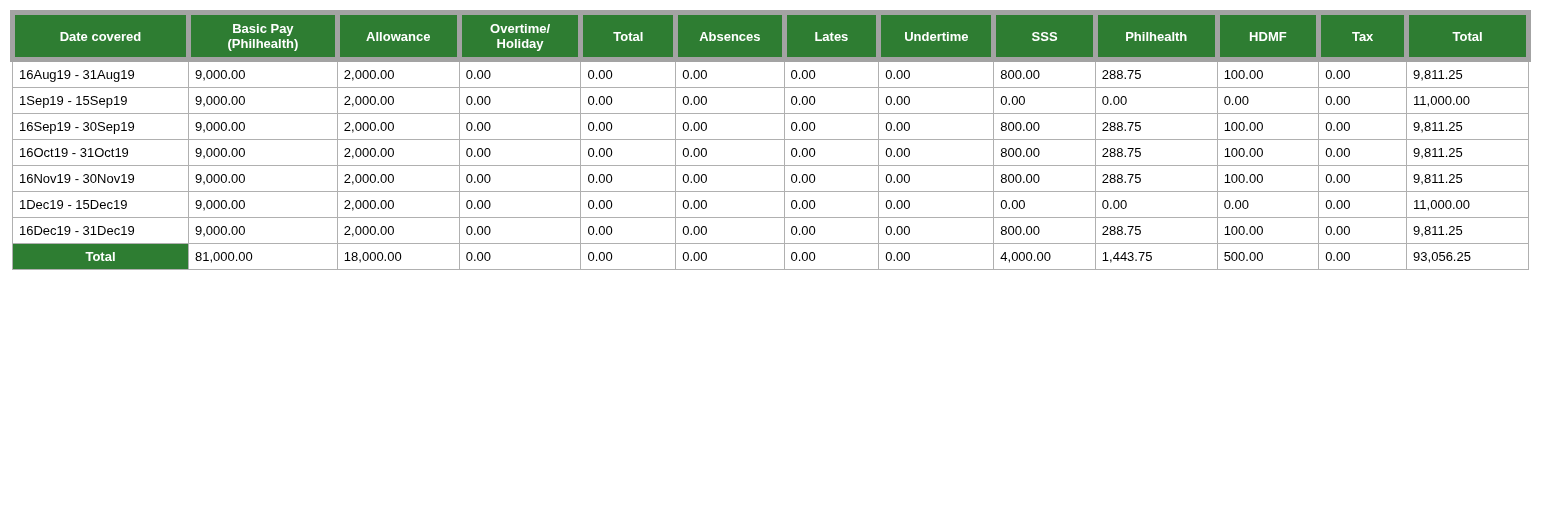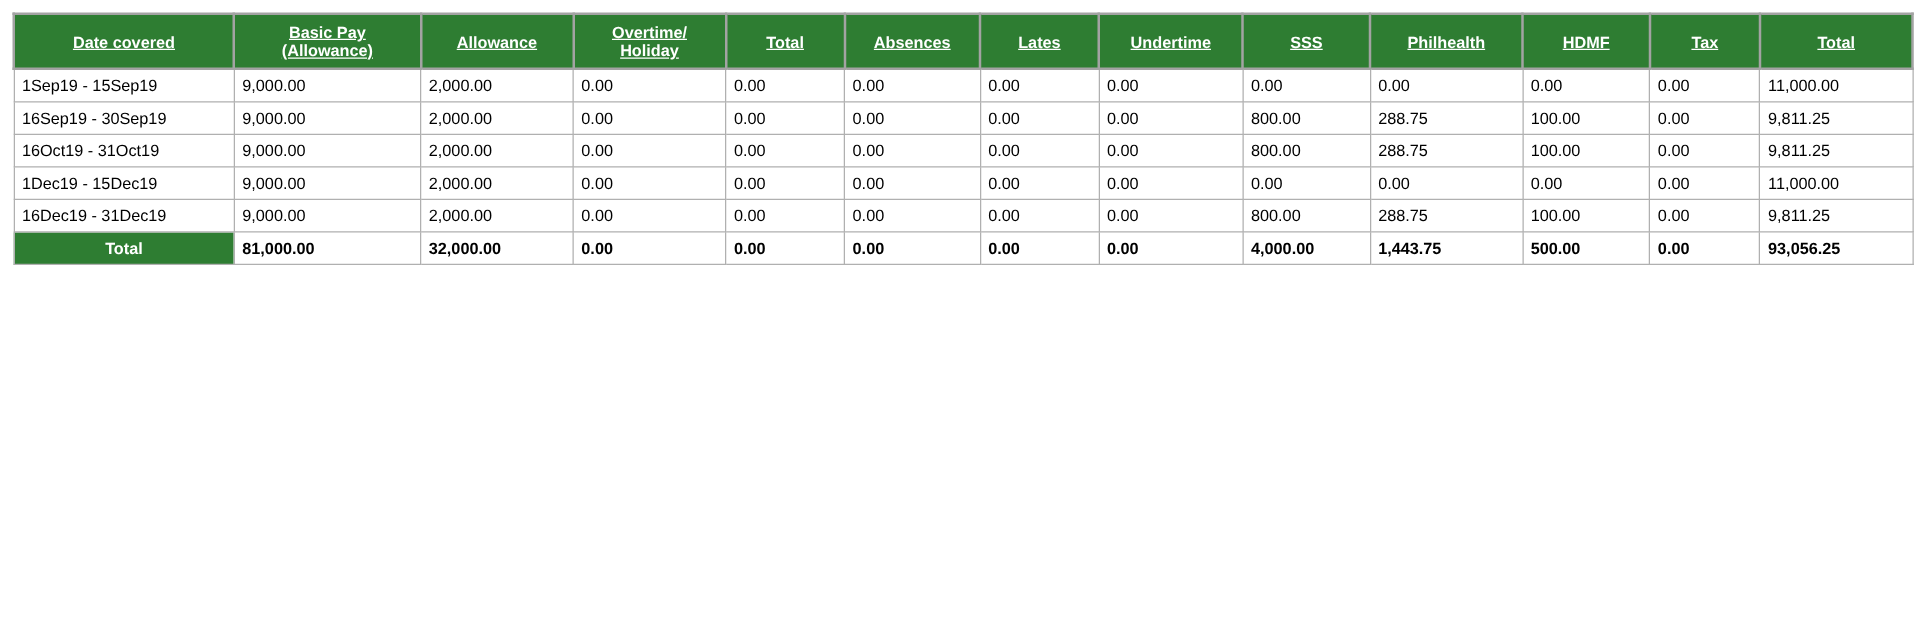--- a/index.html
+++ b/index.html
@@ -12,23 +12,22 @@
     table {
       border-collapse: collapse;
       width: 100%;
       table-layout: fixed;
     }
     th {
       background-color: #2e7d32;
       color: #fff;
       font-weight: bold;
       padding: 6px 4px;
-      border: 2px solid #a3a3a3;
+      border: 5px solid #a3a3a3;
       font-size: 13px;
-      text-decoration: underline;
     }
     td {
       border: 1px solid #b0b0b0;
       padding: 5px 6px;
       text-align: left;
       color: #000;
       font-size: 13px;
     }
     tr:nth-child(odd) td {
       background-color: #fff;
@@ -36,21 +35,21 @@
     tr:nth-child(even) td {
       background-color: #fff;
     }
     .total-row td:first-child {
       background-color: #2e7d32;
       color: #fff;
       font-weight: bold;
       text-align: center;
     }
     .total-row td {
-      font-weight: bold;
+      font-weight: normal;
       background-color: #fff;
     }
     .num {
       text-align: left;
     }
     .col-date { width: 130px; }
     .col-basic { width: 110px; }
     .col-allow { width: 90px; }
     .col-ot { width: 90px; }
     .col-ecola { width: 70px; }
@@ -64,36 +63,51 @@
     .col-total { width: 90px; }
   </style>
 </head>
 <body>
 
 <table>
   <thead>
     <tr>
       <th style="white-space:normal;" class="col-date">Date covered</th>
       <th style="white-space:pre-line;" class="col-basic">Basic Pay
-(Allowance)</th>
+(Philhealth)</th>
       <th class="col-allow">Allowance</th>
       <th style="white-space:pre-line;" class="col-ot">Overtime/
 Holiday</th>
       <th class="col-ecola">Total</th>
       <th class="col-abs">Absences</th>
       <th class="col-lates">Lates</th>
       <th class="col-under">Undertime</th>
       <th class="col-sss">SSS</th>
       <th class="col-phil">Philhealth</th>
       <th class="col-hdmf">HDMF</th>
       <th class="col-tax">Tax</th>
       <th class="col-total">Total</th>
     </tr>
   </thead>
   <tbody id="table-body">
+  <tr>
+        <td class="num">16Aug19 - 31Aug19</td>
+        <td class="num">9,000.00</td>
+        <td class="num">2,000.00</td>
+        <td class="num">0.00</td>
+        <td class="num">0.00</td>
+        <td class="num">0.00</td>
+        <td class="num">0.00</td>
+        <td class="num">0.00</td>
+        <td class="num">800.00</td>
+        <td class="num">288.75</td>
+        <td class="num">100.00</td>
+        <td class="num">0.00</td>
+        <td class="num">9,811.25</td>
+      </tr>
       <tr>
         <td class="num">1Sep19 - 15Sep19</td>
         <td class="num">9,000.00</td>
         <td class="num">2,000.00</td>
         <td class="num">0.00</td>
         <td class="num">0.00</td>
         <td class="num">0.00</td>
         <td class="num">0.00</td>
         <td class="num">0.00</td>
         <td class="num">0.00</td>
@@ -112,20 +126,35 @@
         <td class="num">0.00</td>
         <td class="num">0.00</td>
         <td class="num">800.00</td>
         <td class="num">288.75</td>
         <td class="num">100.00</td>
         <td class="num">0.00</td>
         <td class="num">9,811.25</td>
       </tr>
       <tr>
         <td class="num">16Oct19 - 31Oct19</td>
+        <td class="num">9,000.00</td>
+        <td class="num">2,000.00</td>
+        <td class="num">0.00</td>
+        <td class="num">0.00</td>
+        <td class="num">0.00</td>
+        <td class="num">0.00</td>
+        <td class="num">0.00</td>
+        <td class="num">800.00</td>
+        <td class="num">288.75</td>
+        <td class="num">100.00</td>
+        <td class="num">0.00</td>
+        <td class="num">9,811.25</td>
+      </tr>
+      <tr>
+        <td class="num">16Nov19 - 30Nov19</td>
         <td class="num">9,000.00</td>
         <td class="num">2,000.00</td>
         <td class="num">0.00</td>
         <td class="num">0.00</td>
         <td class="num">0.00</td>
         <td class="num">0.00</td>
         <td class="num">0.00</td>
         <td class="num">800.00</td>
         <td class="num">288.75</td>
         <td class="num">100.00</td>
@@ -158,21 +187,21 @@
         <td class="num">0.00</td>
         <td class="num">800.00</td>
         <td class="num">288.75</td>
         <td class="num">100.00</td>
         <td class="num">0.00</td>
         <td class="num">9,811.25</td>
       </tr>
       <tr class="total-row">
         <td style="background-color: rgb(46, 125, 50); color: rgb(255, 255, 255); font-weight: bold; text-align: center;">Total</td>
         <td>81,000.00</td>
-        <td>32,000.00</td>
+        <td>18,000.00</td>
         <td>0.00</td>
         <td>0.00</td>
         <td>0.00</td>
         <td>0.00</td>
         <td>0.00</td>
         <td>4,000.00</td>
         <td>1,443.75</td>
         <td>500.00</td>
         <td>0.00</td>
         <td>93,056.25</td>

